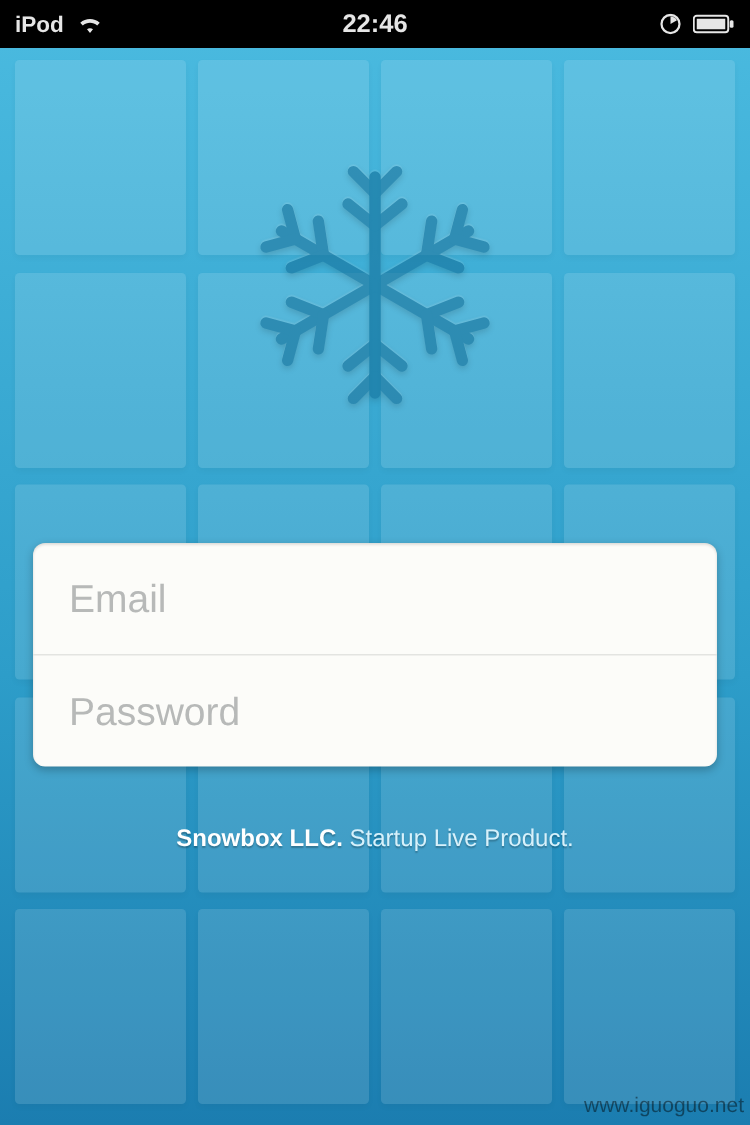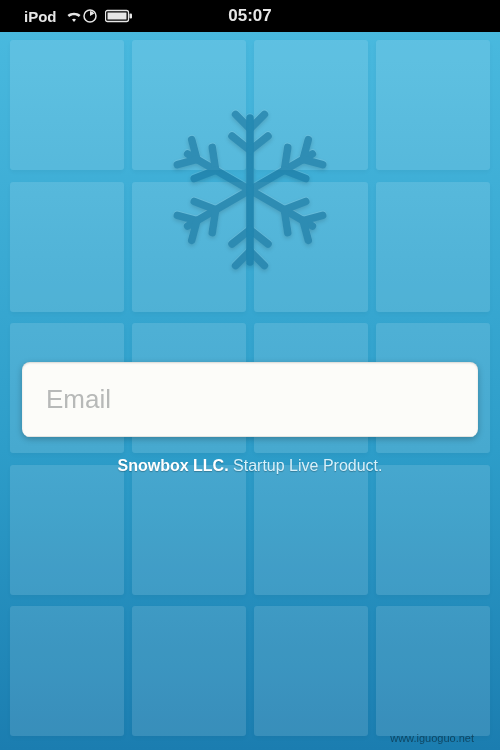--- a/index.html
+++ b/index.html
@@ -27,21 +27,22 @@
   }
   
   .status-bar {
     position: relative;
     z-index: 10;
     height: 32px;
     background: #000;
     color: #e6e6e6;
     display: flex;
     align-items: center;
-    padding: 0 24px;
+    justify-content: space-between;
+    padding: 0 10px;
     font-size: 15px;
     font-weight: 600;
   }
   .status-left, .status-right { display: flex; align-items: center; gap: 8px; }
   .status-time { position: absolute; left: 50%; transform: translateX(-50%); font-weight: 700; font-size: 17px; }
   .wifi-icon, .battery-icon, .timer-icon { display: inline-flex; }
   
   .logo-wrap {
     position: relative;
     z-index: 5;
@@ -92,32 +93,32 @@
     color: #fff;
     text-shadow: 0 -1px 1px rgba(0,0,0,0.35);
     background: linear-gradient(to bottom, #f15e5b 0%, #eb4b48 50%, #dc3f3c 100%);
     box-shadow: inset 0 1px 0 rgba(255,255,255,0.3), 0 3px 8px rgba(0,0,0,0.35), 0 1px 0 rgba(0,0,0,0.3);
     cursor: pointer;
   }
   
   .footer {
     position: relative;
     z-index: 5;
-    margin-top: 20px;
+    margin-top: 40px;
     text-align: center;
     font-size: 16px;
     color: #d7f1fb;
     font-weight: 400;
     text-shadow: 0 1px 1px rgba(0,0,0,0.25);
   }
   .footer .company { font-weight: 700; color: #fff; }
   .watermark {
     position: absolute;
-    bottom: 6px; right: 26px;
-    font-size: 11px;
+    bottom: 6px; right: 4px;
+    font-size: 14px;
     color: rgba(0,0,0,0.45);
     z-index: 20;
     font-family: Arial, sans-serif;
   }
 </style>
 </head>
 <body>
 
 <div class="bg-grid">
   <div class="bg-tile"></div>
@@ -144,21 +145,21 @@
 
 <div class="status-bar">
   <div class="status-left">
     <span>iPod</span>
     <span class="wifi-icon">
       <svg width="18" height="14" viewBox="0 0 18 14">
           <path d="M9 13 L11 10.5 C9.9 9.6 8.1 9.6 7 10.5 Z M4.2 8 C6.9 5.6 11.1 5.6 13.8 8 L15.5 6.1 C11.9 2.9 6.1 2.9 2.5 6.1 Z" fill="#e6e6e6"></path>
         </svg>
     </span>
   </div>
-  <span class="status-time">05:07</span>
+  <span class="status-time">22:46</span>
   <div class="status-right">
     <span class="timer-icon">
       <svg width="14" height="14" viewBox="0 0 14 14">
           <circle cx="7" cy="7" r="6" fill="none" stroke="#e6e6e6" stroke-width="1.5"></circle>
           <path d="M7 7 L7 2 A5 5 0 0 1 11.3 4.5 Z" fill="#e6e6e6"></path>
         </svg>
     </span>
     <span class="battery-icon">
       <svg width="28" height="14" viewBox="0 0 28 14">
           <rect x="0.5" y="1.5" width="23" height="11" rx="2" fill="none" stroke="#e6e6e6" stroke-width="1.3"></rect>
@@ -206,20 +207,21 @@
           <line x1="50" y1="72" x2="60" y2="80"></line>
       </g>
     </g>
   </svg>
 </div>
 
 <div class="form-area">
   <div class="input-card">
     <input type="email" class="text-input" placeholder="Email" style="">
     <hr class="input-divider">
+    <input type="password" class="text-input" placeholder="Password" style="">
   </div>
 </div>
 
 <div class="footer">
   <span class="company">Snowbox LLC.</span>
   <span>Startup Live Product.</span>
 </div>
 
 <div class="watermark">www.iguoguo.net</div>
 

